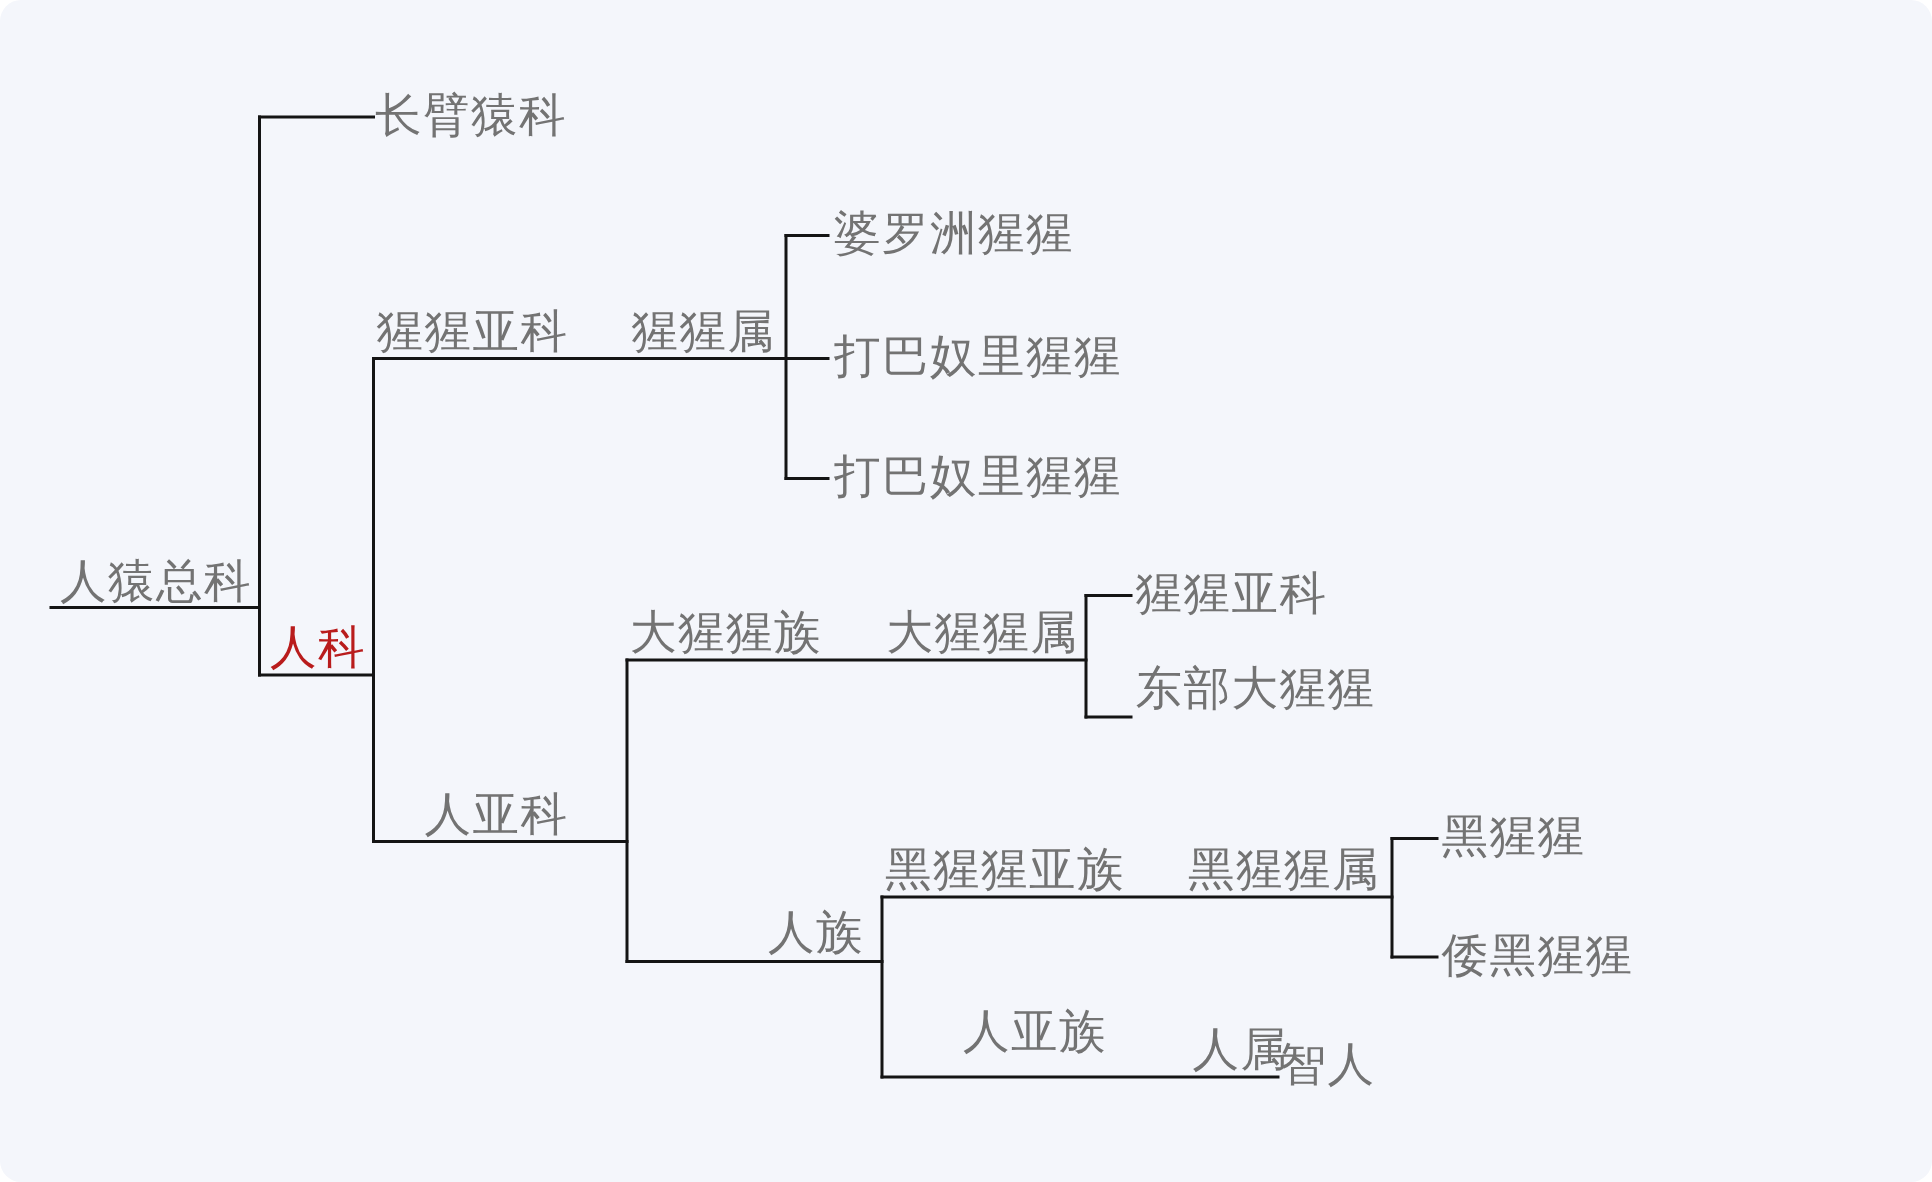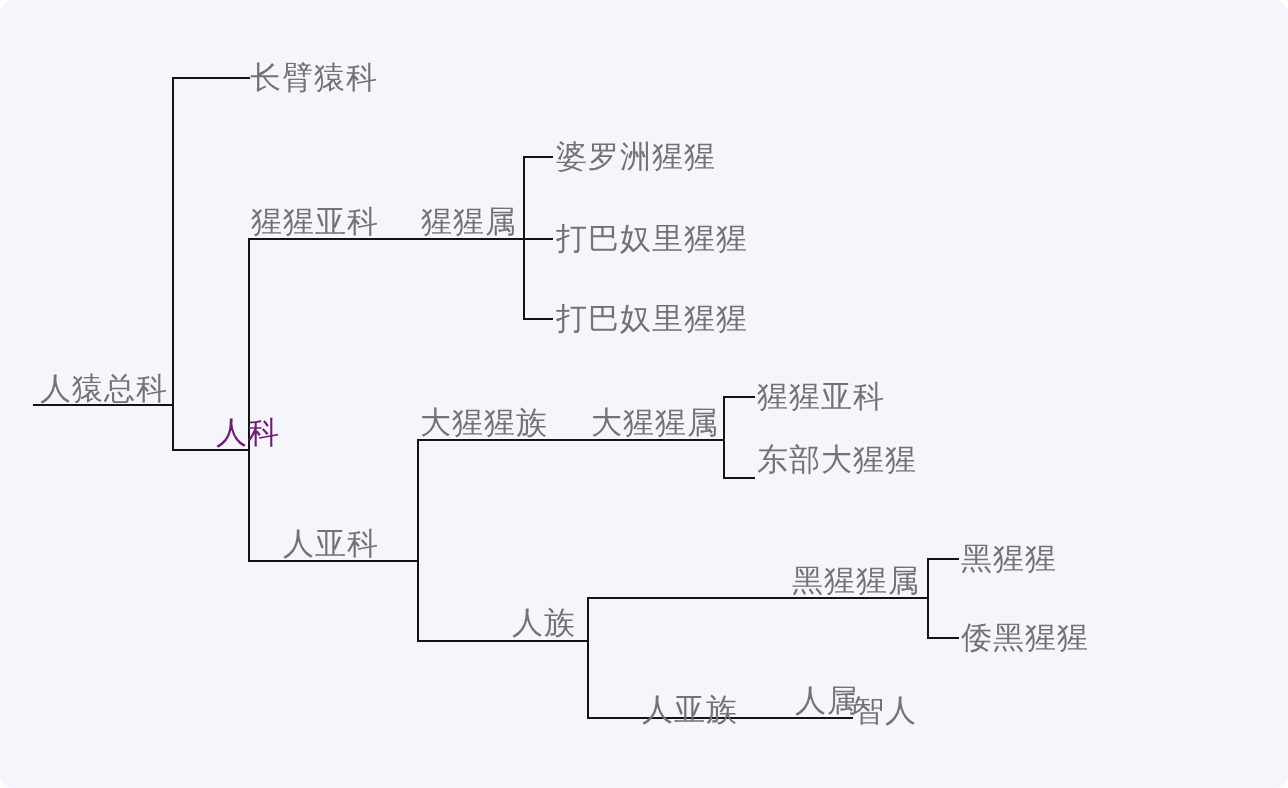--- a/index.html
+++ b/index.html
@@ -12,21 +12,21 @@
     font-family:"DejaVu Sans", sans-serif;
   }
   .lbl{
     position:absolute;
     white-space:nowrap;
     font-size:31px;
     line-height:33px;
     color:#737373;
     letter-spacing:1px;
   }
-  .lbl.dark{color:#701a75;margin-left:36px;}
+  .lbl.dark{color:#b91c1c;}
   .hline{position:absolute;height:2px;background:#141414;}
   .vline{position:absolute;width:2px;background:#141414;}
 </style>
 </head>
 <body>
 
 <div class="canvas">
 
   <div class="hline" style="left:33px;top:404px;width:139px;"></div>
   <div class="vline" style="left:172px;top:77px;height:374px;"></div>
@@ -53,22 +53,23 @@
   <div class="hline" style="left:587px;top:717px;width:266px;"></div>
 
   <div class="lbl" style="left:40px;top:372px;">人猿总科</div>
   <div class="lbl dark" style="left:180px;top:416px;">人科</div>
   <div class="lbl" style="left:251px;top:205px;">猩猩亚科</div>
   <div class="lbl" style="left:421px;top:205px;">猩猩属</div>
   <div class="lbl" style="left:283px;top:527px;">人亚科</div>
   <div class="lbl" style="left:420px;top:406px;">大猩猩族</div>
   <div class="lbl" style="left:591px;top:406px;">大猩猩属</div>
   <div class="lbl" style="left:472px;top:606px;margin-left:40px;">人族</div>
+  <div class="lbl" style="left:590px;top:564px;">黑猩猩亚族</div>
   <div class="lbl" style="left:792px;top:564px;">黑猩猩属</div>
-  <div class="lbl" style="left:642px;top:693px;">人亚族</div>
+  <div class="lbl" style="left:642px;top:672px;">人亚族</div>
   <div class="lbl" style="left:795px;top:684px;">人属</div>
 
   <div class="lbl" style="left:250px;top:61px;">长臂猿科</div>
   <div class="lbl" style="left:556px;top:140px;">婆罗洲猩猩</div>
   <div class="lbl" style="left:556px;top:222px;">打巴奴里猩猩</div>
   <div class="lbl" style="left:556px;top:302px;text-align:center;">打巴奴里猩猩</div>
   <div class="lbl" style="left:757px;top:380px;">猩猩亚科</div>
   <div class="lbl" style="left:757px;top:443px;">东部大猩猩</div>
   <div class="lbl" style="left:961px;top:542px;text-align:right;">黑猩猩</div>
   <div class="lbl" style="left:961px;top:621px;">倭黑猩猩</div>

